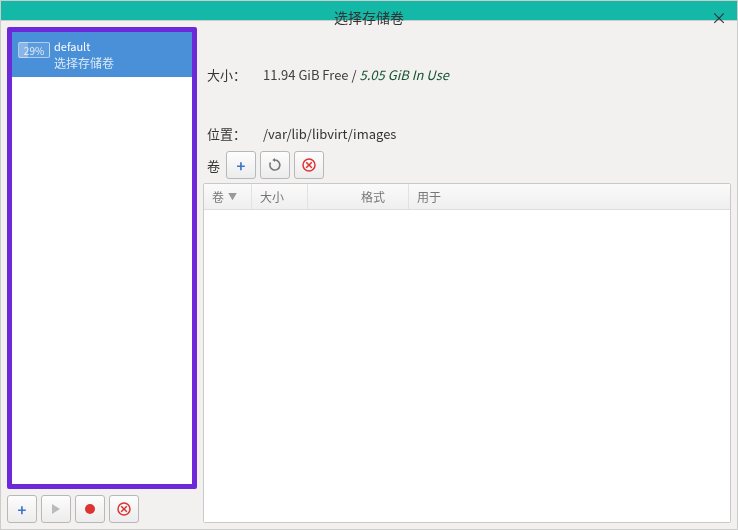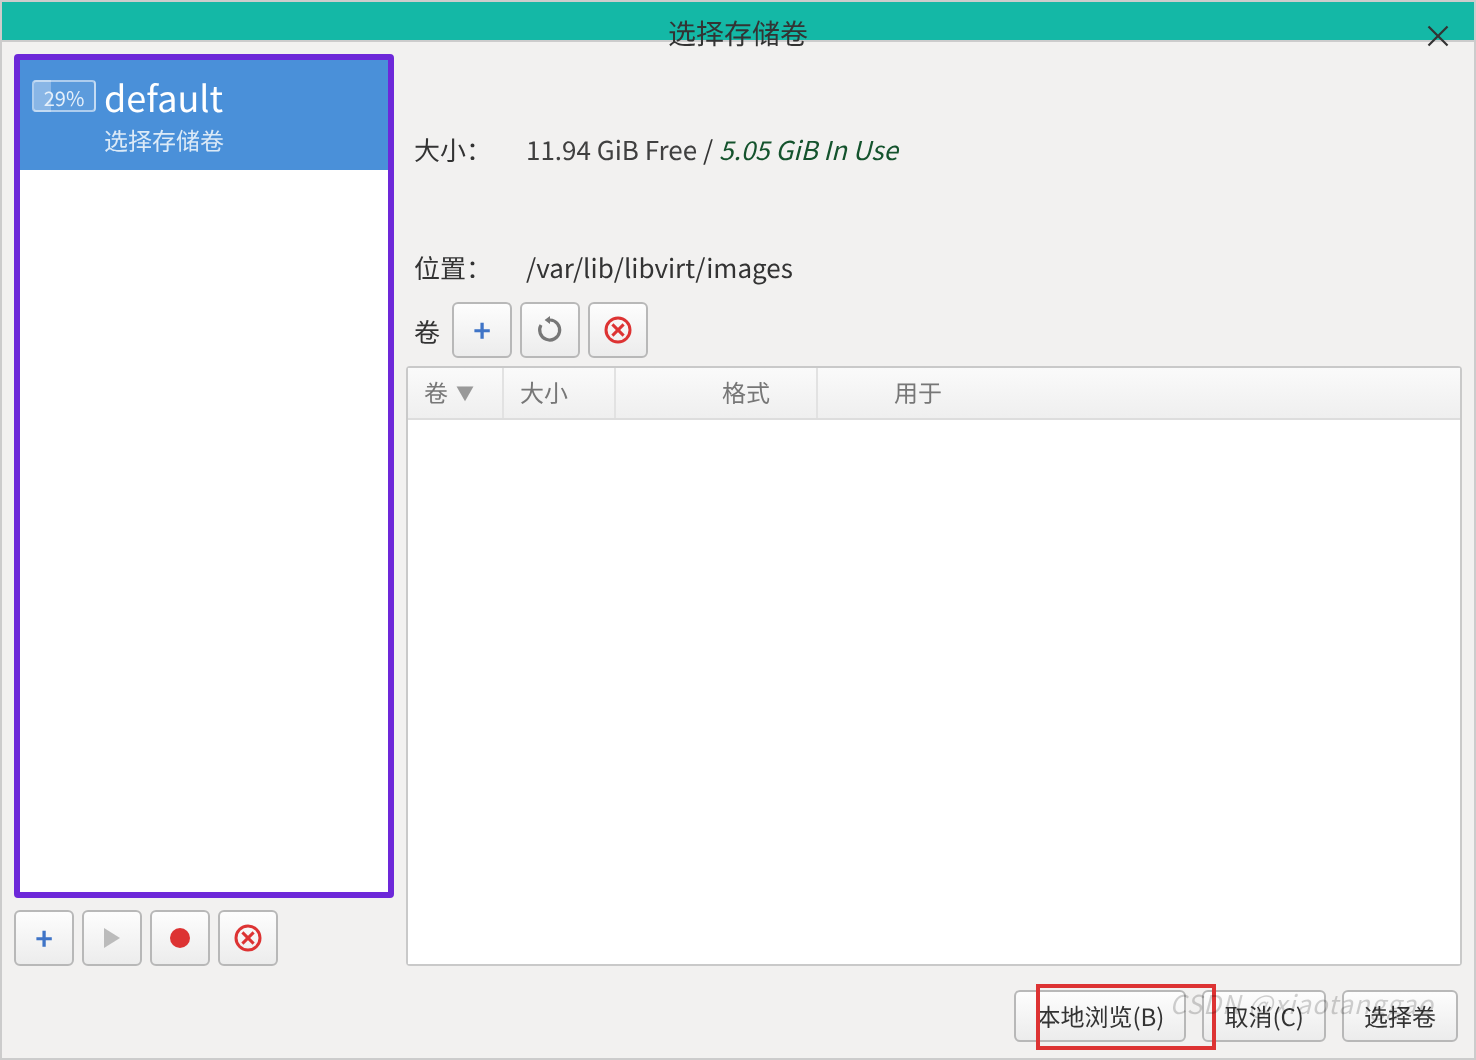--- a/index.html
+++ b/index.html
@@ -2,43 +2,43 @@
 <html><head>
 <meta charset="utf-8">
 <style>
   * { box-sizing: border-box; margin: 0; padding: 0; font-family: "Noto Sans CJK SC", "Microsoft YaHei", sans-serif; }
   body { background: #f2f1f0; font-size: 13px; color: #333; }
   .window { width: 738px; height: 530px; background: #f2f1f0; display: flex; flex-direction: column; border: 1px solid #ccc; }
   .titlebar { height: 20px; line-height: 32px; text-align: center; position: relative; font-size: 14px; color: #333; border-bottom: 1px solid #ccc; background: #14b8a6; }
   .titlebar .close { position: absolute; right: 10px; top: 0; font-size: 16px; color: #333; cursor: pointer; }
   .content { flex: 1; display: flex; padding: 6px; gap: 6px; min-height: 0; }
   .left { width: 190px; display: flex; flex-direction: column; }
-  .pool-list { flex: 1; border: 3px solid #6d28d9; background: #fff; border-radius: 2px; overflow: hidden; }
+  .pool-list { flex: 1; border: 5px solid #6d28d9; background: #fff; border-radius: 2px; overflow: hidden; }
   .pool-item { background: #4a90d9; color: #fff; padding: 6px 6px 6px 42px; position: relative; }
-  .pool-name { font-size: 18px; }
+  .pool-name { font-size: 11px; }
   .pool-sub { font-size: 12px; color: #dceaf7; }
   .pool-pct { position: absolute; left: 6px; top: 10px; font-size: 10px; color: #e6f0fa; background: linear-gradient(to right, rgba(255,255,255,0.35) 29%, rgba(255,255,255,0.1) 29%); width: 32px; height: 16px; text-align: center; line-height: 16px; border: 1px solid rgba(255,255,255,0.5); border-radius: 2px; }
   .left-toolbar { display: flex; gap: 4px; padding-top: 6px; }
   .btn { height: 28px; min-width: 30px; border: 1px solid #b8b8b8; background: linear-gradient(#fdfdfd,#ececec); border-radius: 3px; display: inline-flex; align-items: center; justify-content: center; font-size: 13px; color: #333; padding: 0 6px; cursor: pointer; }
   .btn svg { display: block; }
   .btn.disabled { color: #aaa; }
   .right { flex: 1; display: flex; flex-direction: column; min-height: 0; }
   .info-row { display: flex; gap: 8px; padding: 2px 4px; font-size: 13px; color: #333; margin-top: 36px; }
   .info-label { width: 48px; color: #333; }
   .info-val .free { color: #404040; }
   .info-val .inuse { color: #14532d; font-style: italic; }
   .vol-toolbar { display: flex; align-items: center; gap: 4px; padding: 6px 4px 4px 4px; }
   .vol-toolbar .lbl { padding-right: 2px; }
   .table-wrap { flex: 1; border: 1px solid #c9c9c9; background: #fff; border-radius: 2px; display: flex; flex-direction: column; }
   .thead { display: flex; border-bottom: 1px solid #ddd; background: linear-gradient(#fafafa,#efefef); }
   .th { padding: 4px 8px; font-size: 12px; color: #777; border-right: 1px solid #e2e2e2; display: flex; align-items: center; gap: 4px; }
   .th-vol { width: 48px; }
   .th-size { width: 56px; }
   .th-fmt { width: 56px; margin-left: 45px; }
-  .th-used { flex: 1; border-right: none; margin-left: 30px; }
+  .th-used { flex: 1; border-right: none; }
   .tbody { flex: 1; background: #fff; }
   .footer { display: flex; justify-content: flex-end; gap: 8px; padding: 6px 8px 8px 8px; align-items: center; position: relative; }
   .footer .btn { padding: 0 10px; height: 26px; font-size: 12px; }
   .highlight { position: absolute; border: 2px solid #d33; pointer-events: none; }
   .watermark { position: absolute; right: 20px; bottom: 18px; color: rgba(0,0,0,0.18); font-size: 13px; font-style: italic; letter-spacing: 0.5px; }
   .plus-blue { color: #3f74c7; font-weight: bold; font-size: 15px; }
   .sort-arrow { font-size: 9px; color: #999; }
 </style>
 </head>
 <body>
@@ -126,21 +126,14 @@
           <div class="th th-fmt">格式</div>
           <div class="th th-used">用于</div>
         </div>
         <div class="tbody"></div>
       </div>
 
     </div>
 
   </div>
 
-  <div class="footer">
-    <div class="btn">本地浏览(B)</div>
-    <div class="btn">取消(C)</div>
-    <div class="btn">选择卷</div>
-    <div class="highlight" style="left:517px; bottom:4px; width:90px; height:33px;"></div>
-    <div class="watermark">CSDN @xiaotanggao</div>
-  </div>
 
 </div>
 
 </body></html>

